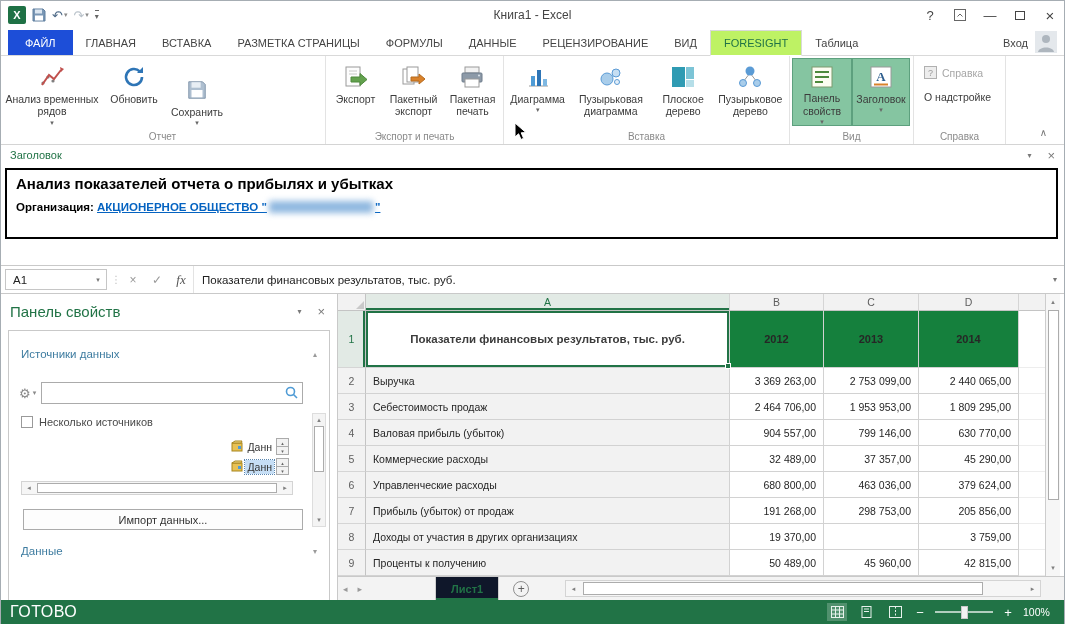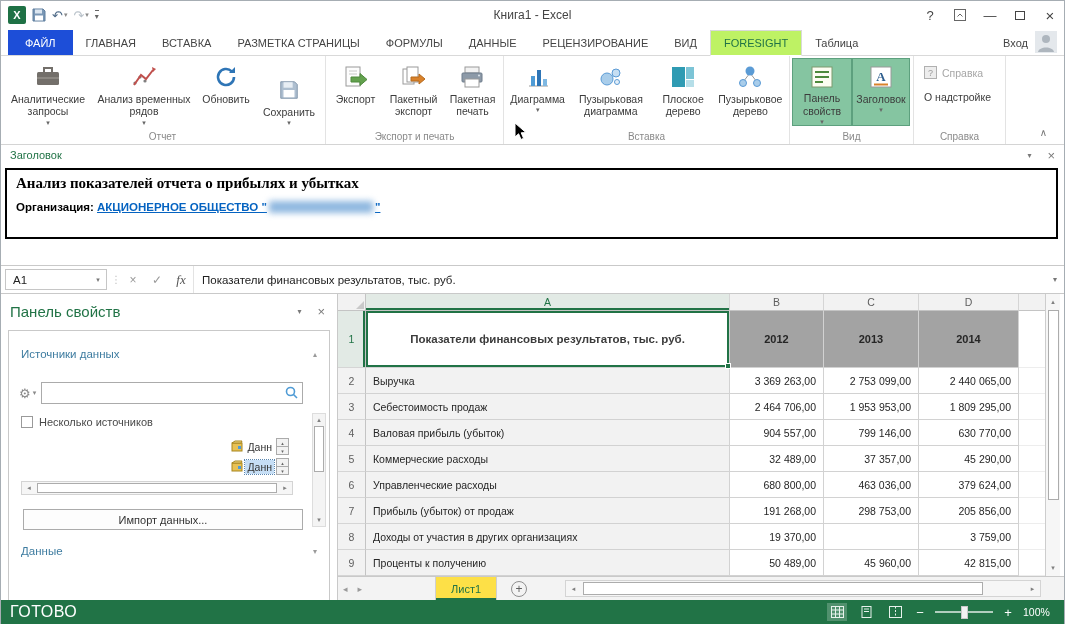--- a/index.html
+++ b/index.html
@@ -41,21 +41,21 @@
   .collapse-ribbon { position:absolute; right:18px; bottom:6px; color:#777; font-size:10px; }
 
   
   .hpanel-bar { position:absolute; top:145px; left:0; right:0; height:20px; display:flex; align-items:center; padding:0 10px; background:#fff; }
   .hpanel-bar .ttl { color:#217346; font-size:11px; }
   .bar-icons { margin-left:auto; display:flex; align-items:center; gap:16px; color:#7A7A7A; }
   .bar-icons .i1 { font-size:8px; }
   .bar-icons .i2 { font-size:13px; }
   .hpanel-body { position:absolute; top:165px; left:0; right:0; height:101px; background:#fff; border-bottom:1px solid #C9C9C9; }
   .hbox { position:absolute; top:3px; left:5px; right:7px; height:71px; border:2px solid #000; background:#fff; padding:5px 9px; }
-  .hbox h1 { font-size:15px; font-weight:bold; color:#000; font-family:Liberation Serif, serif; }
+  .hbox h1 { font-size:15px; font-weight:bold; color:#000; font-family:Liberation Sans, sans-serif; }
   .orgline { margin-top:9px; font-size:11.5px; font-weight:bold; color:#000; }
   .orglink { color:#0563C1; text-decoration:underline; }
   .redact { display:inline-block; width:104px; height:12px; background:#8FB8E0; filter:blur(3px); vertical-align:-2px; margin:0 2px; }
 
   
   .fbar { position:absolute; top:266px; left:0; right:0; height:28px; background:#fff; border-bottom:1px solid #C9C9C9; display:flex; align-items:stretch; }
   .namebox { width:102px; margin:3px 4px 3px 5px; border:1px solid #C6C6C6; display:flex; align-items:center; }
   .namebox .nv { flex:1; padding-left:7px; font-size:11.5px; color:#222; }
   .namebox .nc { width:16px; text-align:center; color:#777; font-size:7px; }
   .fdots { width:10px; display:flex; align-items:center; justify-content:center; color:#C0C0C0; font-size:10px; }
@@ -105,34 +105,34 @@
   .corner:after { content:""; position:absolute; right:1px; bottom:1px; border-left:8px solid transparent; border-bottom:8px solid #C9C9C9; }
   .ch { background:#F2F2F2; border-right:1px solid #D5D5D5; border-bottom:1px solid #C4C4C4; color:#5E5E5E; font-size:10.5px; display:flex; align-items:center; justify-content:center; }
   .ch.sel { background:#E2EAE5; color:#217346; box-shadow:inset 0 -2px 0 #217346; }
   .w-a { width:364px; } .w-b { width:94px; } .w-c { width:95px; } .w-d { width:100px; } .w-f { flex:1; border-right:none; }
   .grow { display:flex; }
   .rh { width:28px; background:#F2F2F2; border-right:1px solid #C4C4C4; border-bottom:1px solid #D5D5D5; color:#5E5E5E; font-size:10.5px; display:flex; align-items:center; justify-content:center; }
   .rh.sel { background:#E2EAE5; color:#217346; box-shadow:inset -2px 0 0 #217346; }
   .c { border-right:1px solid #D2D2D2; border-bottom:1px solid #D2D2D2; font-size:10.5px; color:#262626; display:flex; align-items:center; background:#fff; }
   .c.lab { background:#F2F2F2; padding-left:7px; }
   .c.val { justify-content:flex-end; padding-right:7px; }
-  .c.hb { background:#a3a3a3; font-weight:bold; justify-content:center; font-size:11px; }
+  .c.hb { background:#15803d; font-weight:bold; justify-content:center; font-size:11px; }
   .c.fillc { border-right:none; border-bottom:1px solid #EDEDED; }
   .r57 { height:57px; } .r26 { height:26px; }
   .a1cell { position:relative; background:#fff; font-weight:bold; font-size:11.5px; display:flex; align-items:center; justify-content:center; box-shadow:inset 0 0 0 2px #217346; z-index:1; border-right:1px solid #D2D2D2; border-bottom:1px solid #D2D2D2; }
   .fill-handle { position:absolute; right:-2px; bottom:-2px; width:6px; height:6px; background:#217346; border:1px solid #fff; }
   .vscroll { width:15px; border-left:1px solid #CDCDCD; background:#F6F6F6; display:flex; flex-direction:column; align-items:center; }
   .vscroll .a { height:16px; display:flex; align-items:center; color:#808080; font-size:7px; }
   .vscroll .th { width:11px; height:190px; background:#fff; border:1px solid #ACACAC; }
   .vscroll .fl { flex:1; }
 
   
   .sheetbar { position:absolute; top:576px; left:338px; width:727px; height:24px; background:#F3F3F3; border-top:1px solid #C9C9C9; display:flex; align-items:center; }
   .tnav { color:#9A9A9A; font-size:9px; padding:0 5px; }
-  .stab { height:23px; margin-left:68px; background:#fde047; color:#217346; font-weight:normal; font-size:11px; display:flex; align-items:center; padding:0 15px; border-left:1px solid #CFCFCF; border-right:1px solid #CFCFCF; box-shadow:inset 0 -2px 0 #217346; }
+  .stab { height:23px; margin-left:68px; background:#0f172a; color:#217346; font-weight:bold; font-size:11px; display:flex; align-items:center; padding:0 15px; border-left:1px solid #CFCFCF; border-right:1px solid #CFCFCF; box-shadow:inset 0 -2px 0 #217346; }
   .addsheet { width:16px; height:16px; border-radius:50%; border:1px solid #8F8F8F; color:#5F5F5F; display:flex; align-items:center; justify-content:center; font-size:12px; margin-left:14px; line-height:1; }
   .hscroll { margin-left:auto; margin-right:24px; width:476px; height:17px; background:#F6F6F6; border:1px solid #D4D4D4; display:flex; align-items:center; }
   .hscroll .a { width:15px; text-align:center; color:#808080; font-size:7px; }
   .hscroll .th { width:400px; height:13px; margin:0 2px; background:#fff; border:1px solid #ACACAC; }
   .hscroll .fl { flex:1; }
 
   
   .statusbar { position:absolute; top:600px; left:0; width:1065px; height:24px; background:#217346; display:flex; align-items:center; color:#fff; z-index:110; }
   .stext { padding-left:10px; font-size:16px; letter-spacing:0.5px; }
   .sright { margin-left:auto; display:flex; align-items:center; gap:9px; padding-right:10px; }
@@ -203,31 +203,20 @@
           <rect width="22" height="22" fill="#E4E8EC"></rect>
           <circle cx="11" cy="8" r="4" fill="#AEB6BE"></circle>
           <path d="M3 21c1-6 15-6 16 0z" fill="#AEB6BE"></path>
         </svg></span>
   </span>
 </div>
 
 <div class="ribbon">
 
   <div class="rgroup" style="width:326px;">
-    <div class="lb" style="width:92px;">
-      <span class="ic">
-          <svg width="26" height="24" viewBox="0 0 26 24">
-            <rect x="9" y="3" width="8" height="5" fill="none" stroke="#736F6A" stroke-width="2"></rect>
-            <rect x="2" y="7" width="22" height="13" rx="1.5" fill="#736F6A"></rect>
-            <rect x="2" y="12" width="22" height="2" fill="#8C8882"></rect>
-          </svg>
-        </span>
-      <span class="lbl">Аналитические запросы</span>
-      <span class="caret">▾</span>
-    </div>
     <div class="lb" style="width:100px;">
       <span class="ic">
           <svg width="26" height="24">
             <circle cx="4" cy="18" r="1.6" fill="#808080"></circle>
             <circle cx="9" cy="12" r="1.6" fill="#808080"></circle>
             <circle cx="14" cy="16" r="1.6" fill="#808080"></circle>
             <polyline points="3,20 10,10 15,14 22,5" fill="none" stroke="#C0504D" stroke-width="2"></polyline>
             <path d="M21 2l4 2-3 3z" fill="#C0504D"></path>
           </svg>
         </span>

